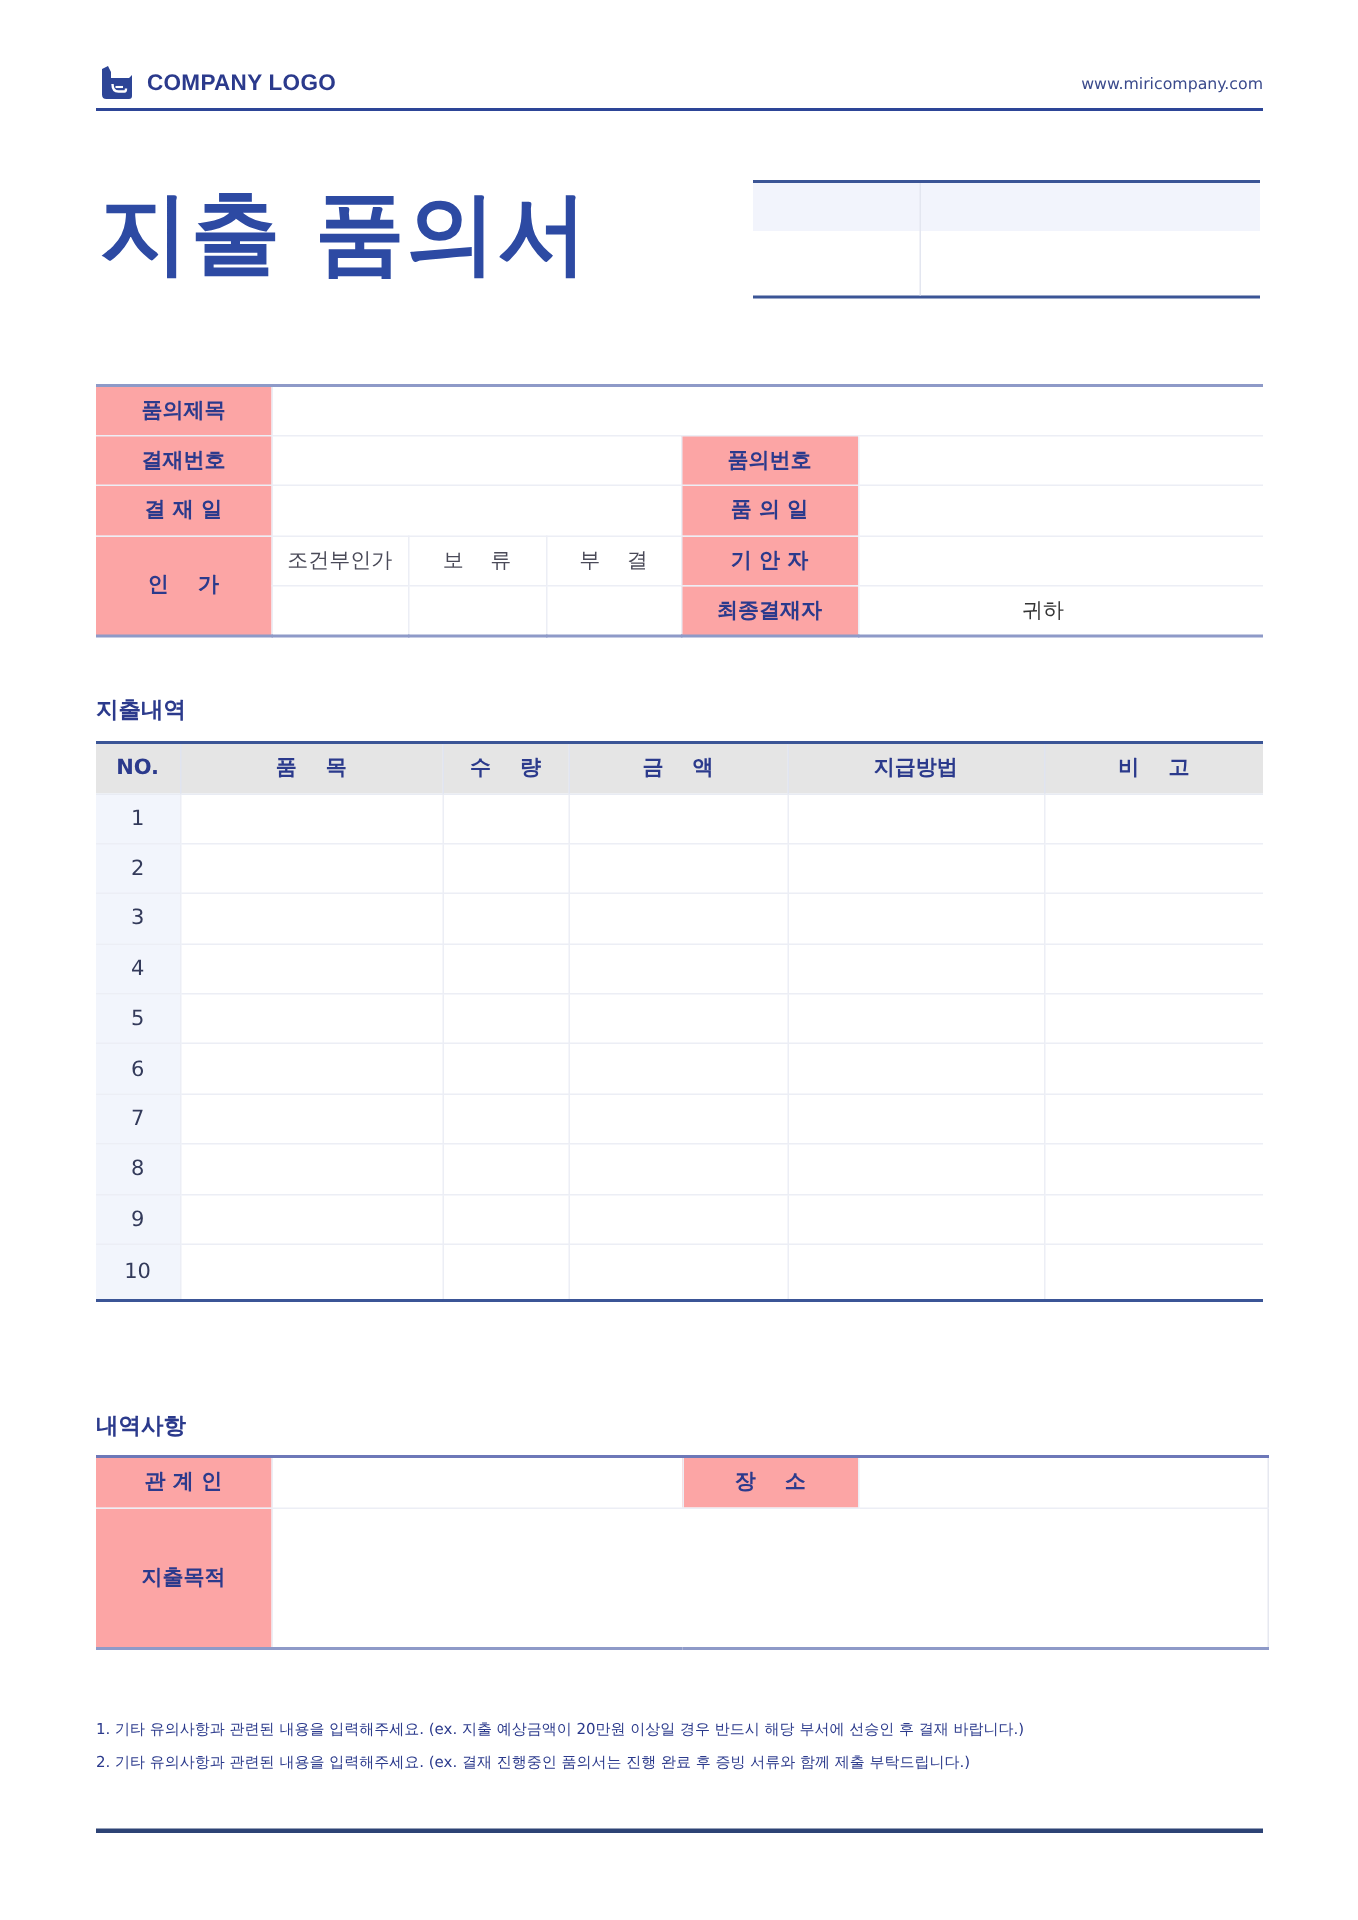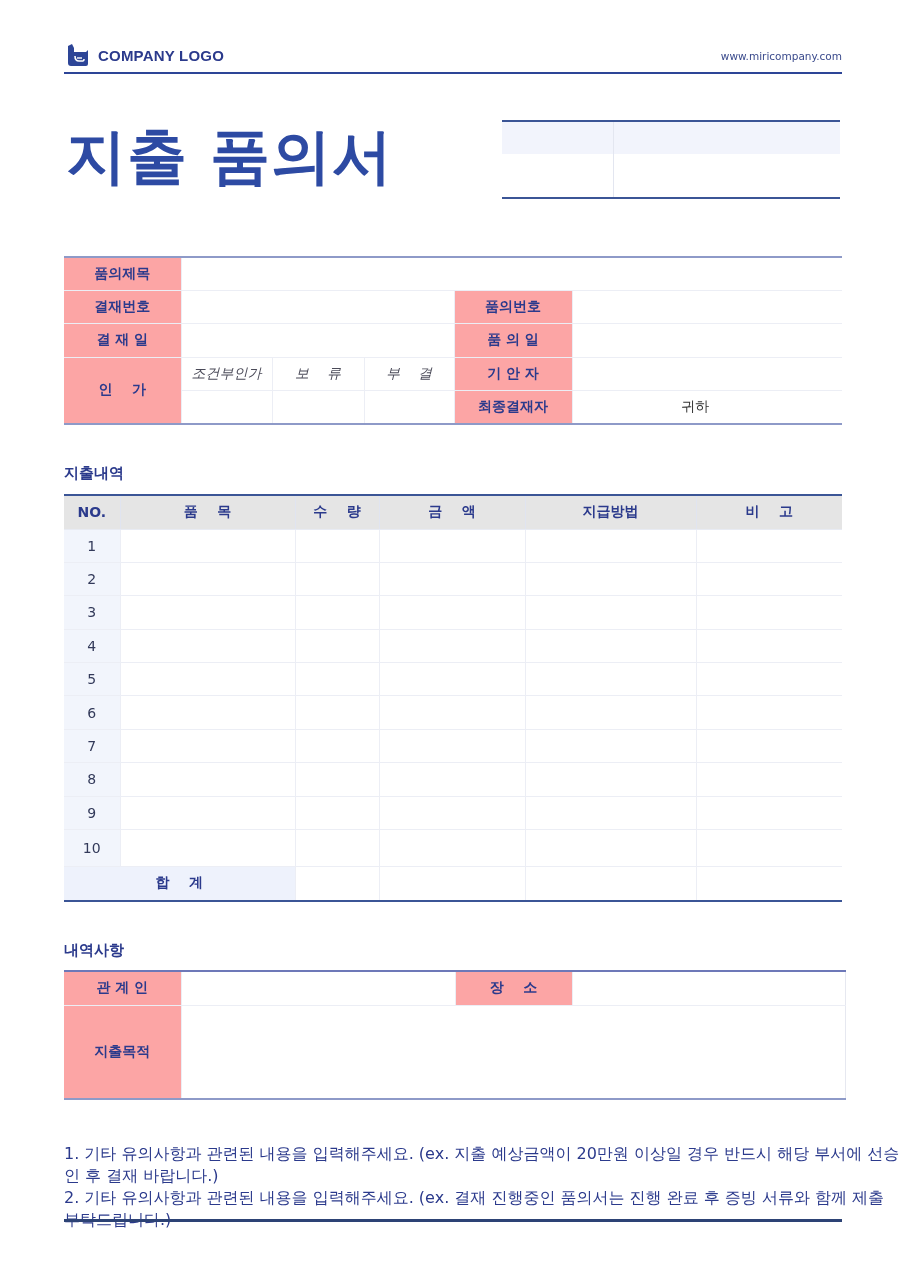--- a/index.html
+++ b/index.html
@@ -20,41 +20,41 @@
   .approval-box .head { background: #f2f4fc; }
 
   table { border-collapse: collapse; table-layout: fixed; }
   td, th { font-weight: normal; font-size: 14px; color: #2b3a8c; text-align: center; vertical-align: middle; }
 
   .info-table { position: absolute; left: 64px; top: 256px; width: 778px; border-top: 2px solid #8e9ac8; border-bottom: 2px solid #8e9ac8; }
   .info-table td { height: 33.4px; border-bottom: 1px solid #eceef5; border-right: 1px solid #eceef5; }
   .info-table tr:last-child td { border-bottom: none; }
   .info-table td:last-child { border-right: none; }
   .lbl { background: #fca5a5; color: #2b3a8c; font-weight: bold; font-size: 14px; }
-  .sub-lbl { color: #4a4a58; font-size: 14px; font-style: italic; }
+  .sub-lbl { color: #4a4a58; font-size: 14px; }
   .val-right { text-align: center; padding-right: 24px; color: #333; }
 
   .section-title { position: absolute; left: 64px; font-size: 15px; font-weight: bold; color: #2b3a8c; }
 
   .items-table { position: absolute; left: 64px; top: 494px; width: 778px; border-top: 2px solid #3b5596; border-bottom: 2px solid #3b5596; }
   .items-table th { background: #e5e5e5; font-weight: bold; height: 34px; border-right: 1px solid #e0e4f0; border-bottom: 1px solid #e8ebf3; }
   .items-table th:last-child { border-right: none; }
   .items-table td { height: 33.4px; border-right: 1px solid #eceef5; border-bottom: 1px solid #eceef5; }
   .items-table td:last-child { border-right: none; }
   .items-table td.no { background: #f2f5fc; color: #333a5a; }
   .items-table tr.sum td { height: 34px; border-bottom: none; }
   .items-table tr.sum td.sum-lbl { background: #eef2fc; font-weight: bold; }
 
   .detail-table { position: absolute; left: 64px; top: 970px; width: 782px; border-top: 2px solid #6d78b8; border-bottom: 2px solid #8e9ac8; }
   .detail-table td { border-right: 1px solid #eceef5; border-bottom: 1px solid #eceef5; }
   .detail-table td:last-child { border-right: 1px solid #e6e8f0; }
   .detail-table tr.r1 td { height: 34px; }
   .detail-table tr.r2 td { height: 94px; border-bottom: none; }
 
-  .notes { position: absolute; left: 64px; top: 1143px; font-size: 16px; color: #2b3a8c; line-height: 22px; }
+  .notes { position: absolute; left: 64px; top: 1143px; font-size: 10px; color: #2b3a8c; line-height: 22px; }
   .footer-rule { position: absolute; left: 64px; top: 1219px; width: 778px; height: 3px; background: #2d4375; }
 </style>
 </head>
 <body>
 
 <div class="header">
   <div class="logo">
     <svg class="logo-icon" viewBox="0 0 24 22">
       <path d="M2 2 L6 0 L8 4 L8 8 L20 8 L22 6 L22 20 Q22 22 20 22 L5 22 Q2 22 2 19 Z" fill="#2d4597"></path>
       <path d="M9 12 Q9 17 13 17 L17 17 Q18 17 18 15" stroke="#fff" stroke-width="1.6" fill="none"></path>
@@ -213,27 +213,20 @@
         <td></td>
       </tr>
     <tr>
         <td class="no" style="height:37px">10</td>
         <td></td>
         <td></td>
         <td></td>
         <td></td>
         <td></td>
       </tr>
-    <tr class="sum">
-      <td class="sum-lbl" colspan="2" style="white-space:pre">합    계</td>
-      <td></td>
-      <td></td>
-      <td></td>
-      <td></td>
-    </tr>
   </tbody>
 </table>
 
 <div class="section-title" style="top:941px">내역사항</div>
 
 <table class="detail-table">
   <colgroup>
     <col style="width:117px">
       <col style="width:274px">
       <col style="width:117px">

